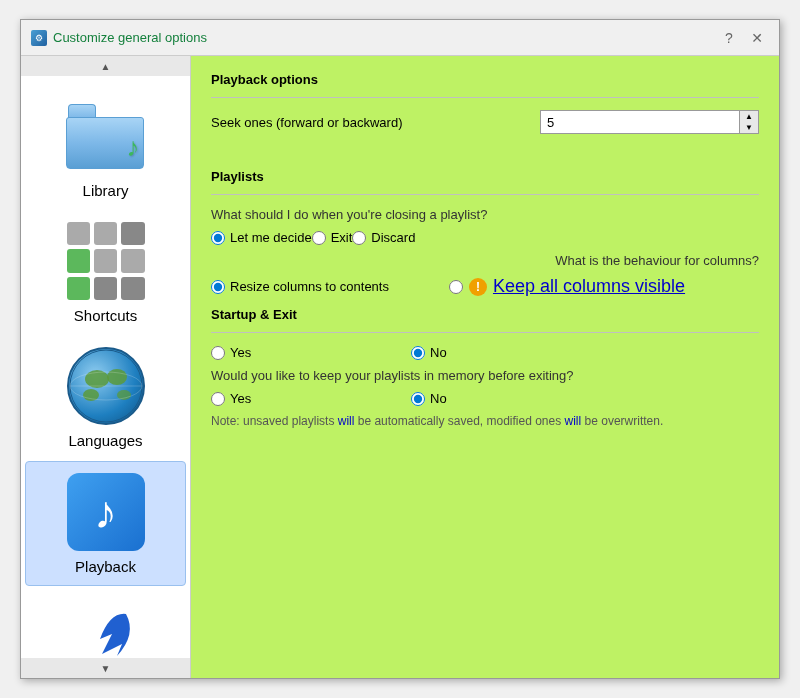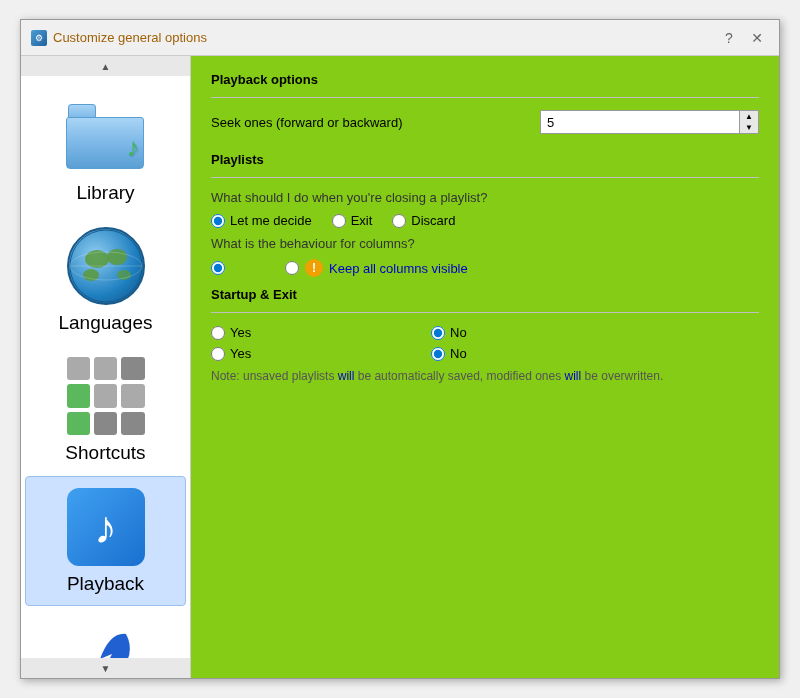--- a/index.html
+++ b/index.html
@@ -43,21 +43,21 @@
       background: linear-gradient(135deg, #4a9fd4, #2060a0);
       border-radius: 2px;
       display: flex;
       align-items: center;
       justify-content: center;
       font-size: 9px;
       color: white;
     }
     .title-bar-title {
       font-size: 13px;
-      color: #a16207;
+      color: #15803d;
     }
     .title-bar-controls {
       display: flex;
       align-items: center;
       gap: 4px;
     }
     .title-btn {
       width: 24px;
       height: 24px;
       border: none;
@@ -116,21 +116,21 @@
     }
     .sidebar-item-icon {
       width: 80px;
       height: 80px;
       display: flex;
       align-items: center;
       justify-content: center;
       margin-bottom: 6px;
     }
     .sidebar-item-label {
-      font-size: 19px;
+      font-size: 15px;
       color: #000;
       text-align: center;
     }
     
     .folder-icon {
       position: relative;
       width: 80px;
       height: 65px;
     }
     .folder-body {
@@ -209,21 +209,21 @@
       width: 78px;
       height: 78px;
       display: flex;
       align-items: center;
       justify-content: center;
     }
     
     .main-panel {
       flex: 1;
       padding: 16px 20px;
-      background: #84cc16;
+      background: #bef264;
       overflow-y: auto;
     }
     .section-header {
       font-size: 13px;
       font-weight: 600;
       color: #000;
       margin-bottom: 10px;
       margin-top: 14px;
     }
     .section-header:first-child { margin-top: 0; }
@@ -276,21 +276,20 @@
       display: flex;
       align-items: center;
       justify-content: center;
       font-size: 8px;
       padding: 0;
       line-height: 1;
     }
     .radio-group {
       display: flex;
       align-items: flex-end;
-      gap: 20px;
       margin-bottom: 6px;
     }
     .radio-option {
       display: flex;
       align-items: center;
       gap: 5px;
       cursor: pointer;
     }
     .radio-input {
       width: 14px;
@@ -315,21 +314,22 @@
       display: flex;
       align-items: center;
       justify-content: center;
       font-size: 12px;
       color: white;
       font-weight: bold;
       flex-shrink: 0;
     }
     .keep-columns-label {
       color: #0000cc;
-      font-size: 13px;
+      text-decoration: underline;
+      font-size: 18px;
       cursor: pointer;
     }
     .note-text {
       font-size: 12px;
       color: #555;
       margin-top: 4px;
       line-height: 1.5;
     }
     .note-text .link {
       color: #0000cc;
@@ -374,59 +374,59 @@
 
         <div class="sidebar-item">
           <div class="sidebar-item-icon">
             <div class="folder-icon">
               <div class="folder-tab"></div>
               <div class="folder-body"></div>
               <div class="folder-note" style="position:absolute;bottom:6px;right:6px;font-size:26px;color:#3cb85c;">♪</div>
             </div>
           </div>
           <span class="sidebar-item-label">Library</span>
-        </div>
-
-        <div class="sidebar-item">
-          <div class="sidebar-item-icon">
-            <div class="globe-container">
-
-              <svg width="74" height="74" viewBox="0 0 74 74" style="position:absolute;top:0;left:0;">
-                <circle cx="37" cy="37" r="36" fill="none" stroke="#1a5a8a" stroke-width="1"></circle>
-
-                <ellipse cx="28" cy="30" rx="12" ry="9" fill="#5a9a3a" opacity="0.85"></ellipse>
-                <ellipse cx="22" cy="46" rx="8" ry="6" fill="#5a9a3a" opacity="0.85"></ellipse>
-                <ellipse cx="48" cy="28" rx="10" ry="8" fill="#5a9a3a" opacity="0.85"></ellipse>
-                <ellipse cx="55" cy="46" rx="7" ry="5" fill="#5a9a3a" opacity="0.75"></ellipse>
-
-                <ellipse cx="37" cy="37" rx="36" ry="14" fill="none" stroke="rgba(255,255,255,0.2)" stroke-width="1"></ellipse>
-                <line x1="1" y1="37" x2="73" y2="37" stroke="rgba(255,255,255,0.2)" stroke-width="1"></line>
-              </svg>
-            </div>
-          </div>
-          <span class="sidebar-item-label">Languages</span>
         </div>
 
         <div class="sidebar-item">
           <div class="sidebar-item-icon">
             <div class="shortcuts-grid">
               <div class="grid-cell gray"></div>
               <div class="grid-cell gray"></div>
               <div class="grid-cell" style="background:#888;"></div>
               <div class="grid-cell green"></div>
               <div class="grid-cell gray"></div>
               <div class="grid-cell gray"></div>
               <div class="grid-cell green"></div>
               <div class="grid-cell" style="background:#888;"></div>
               <div class="grid-cell" style="background:#888;"></div>
             </div>
           </div>
           <span class="sidebar-item-label">Shortcuts</span>
         </div>
 
+        <div class="sidebar-item">
+          <div class="sidebar-item-icon">
+            <div class="globe-container">
+
+              <svg width="74" height="74" viewBox="0 0 74 74" style="position:absolute;top:0;left:0;">
+                <circle cx="37" cy="37" r="36" fill="none" stroke="#1a5a8a" stroke-width="1"></circle>
+
+                <ellipse cx="28" cy="30" rx="12" ry="9" fill="#5a9a3a" opacity="0.85"></ellipse>
+                <ellipse cx="22" cy="46" rx="8" ry="6" fill="#5a9a3a" opacity="0.85"></ellipse>
+                <ellipse cx="48" cy="28" rx="10" ry="8" fill="#5a9a3a" opacity="0.85"></ellipse>
+                <ellipse cx="55" cy="46" rx="7" ry="5" fill="#5a9a3a" opacity="0.75"></ellipse>
+
+                <ellipse cx="37" cy="37" rx="36" ry="14" fill="none" stroke="rgba(255,255,255,0.2)" stroke-width="1"></ellipse>
+                <line x1="1" y1="37" x2="73" y2="37" stroke="rgba(255,255,255,0.2)" stroke-width="1"></line>
+              </svg>
+            </div>
+          </div>
+          <span class="sidebar-item-label">Languages</span>
+        </div>
+
         <div class="sidebar-item active">
           <div class="sidebar-item-icon">
             <div class="playback-icon-container">
               <span class="music-note-shape">♪</span>
             </div>
           </div>
           <span class="sidebar-item-label">Playback</span>
         </div>
 
         <div class="sidebar-item">
@@ -453,43 +453,44 @@
         <span class="seek-label option-label">Seek ones (forward or backward)</span>
         <div class="spinbox-container">
           <input type="text" class="spinbox" value="5" style="">
           <div class="spinbox-buttons">
             <button class="spinbox-btn">▲</button>
             <button class="spinbox-btn">▼</button>
           </div>
         </div>
       </div>
 
-      <div class="section-header" style="margin-top:18px;">Playlists</div>
+      <div class="section-header" style="margin-top:35px;">Playlists</div>
       <div class="section-divider"></div>
 
       <span class="option-label italic">What should I do when you're closing a playlist?</span>
       <div class="radio-group">
         <label class="radio-option">
           <input type="radio" class="radio-input" name="closing" checked="" style="">
           <span class="radio-label">Let me decide</span>
         </label>
         <label class="radio-option">
           <input type="radio" class="radio-input" name="closing" style="">
           <span class="radio-label">Exit</span>
         </label>
         <label class="radio-option">
           <input type="radio" class="radio-input" name="closing" style="">
           <span class="radio-label">Discard</span>
         </label>
       </div>
 
-      <span class="option-label italic" style="margin-top:8px;">What is the behaviour for columns?</span>
+      <span class="option-label italic" style="margin-top:8px;text-align:right;">What is the behaviour for columns?</span>
       <div class="columns-row" style="margin-top:2px;">
         <label class="radio-option">
           <input type="radio" class="radio-input" name="columns" checked="" style="">
+          <span class="radio-label">Resize columns to contents</span>
         </label>
         <div class="warning-row">
           <label class="radio-option">
             <input type="radio" class="radio-input" name="columns" style="">
           </label>
           <div class="warning-icon">!</div>
           <span class="keep-columns-label">Keep all columns visible</span>
         </div>
       </div>
 
@@ -500,20 +501,21 @@
         <label class="radio-option" style="min-width:200px;">
           <input type="radio" class="radio-input" name="restore" style="">
           <span class="radio-label">Yes</span>
         </label>
         <label class="radio-option">
           <input type="radio" class="radio-input" name="restore" checked="" style="">
           <span class="radio-label">No</span>
         </label>
       </div>
 
+      <span class="option-label italic" style="margin-top:8px;">Would you like to keep your playlists in memory before exiting?</span>
       <div class="radio-group" style="margin-top:6px;">
         <label class="radio-option" style="min-width:200px;">
           <input type="radio" class="radio-input" name="memory" style="">
           <span class="radio-label">Yes</span>
         </label>
         <label class="radio-option">
           <input type="radio" class="radio-input" name="memory" checked="" style="">
           <span class="radio-label">No</span>
         </label>
       </div>

